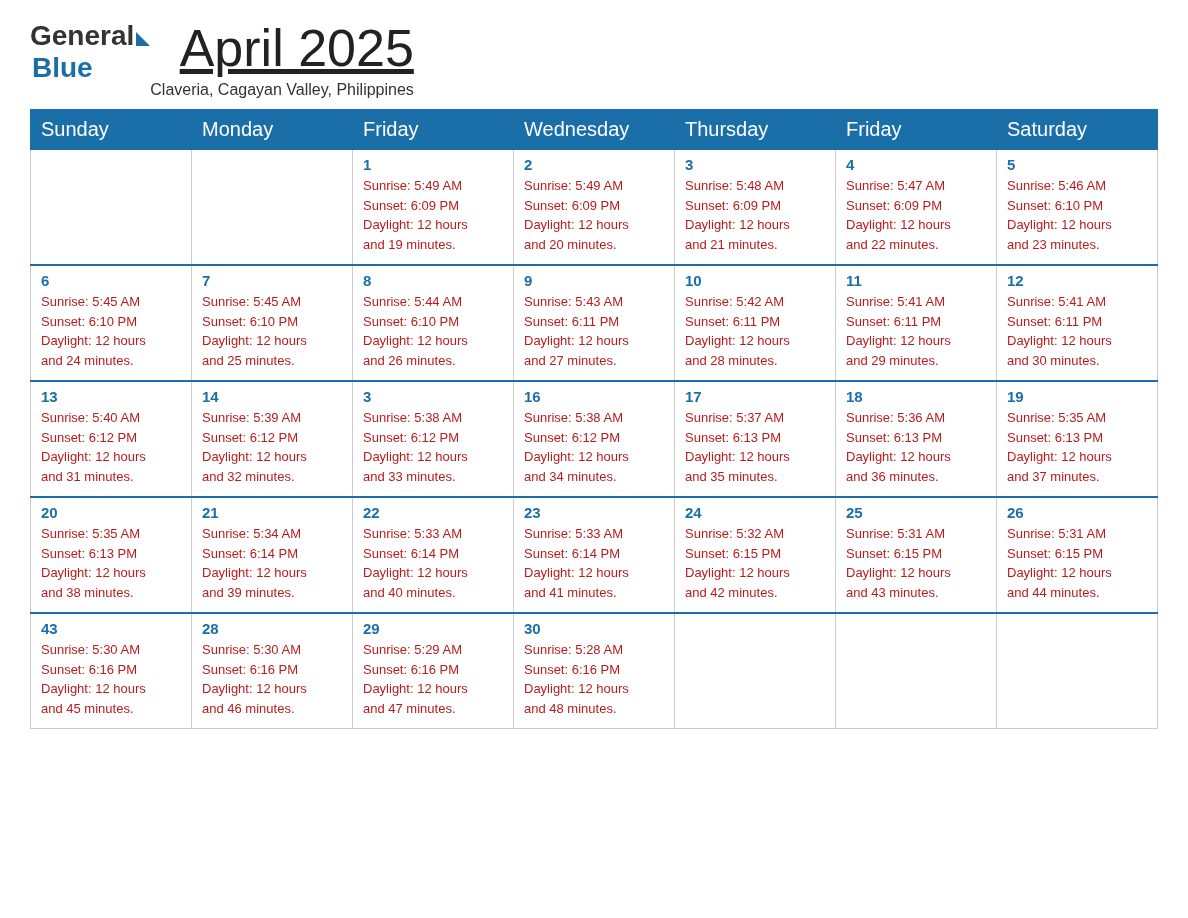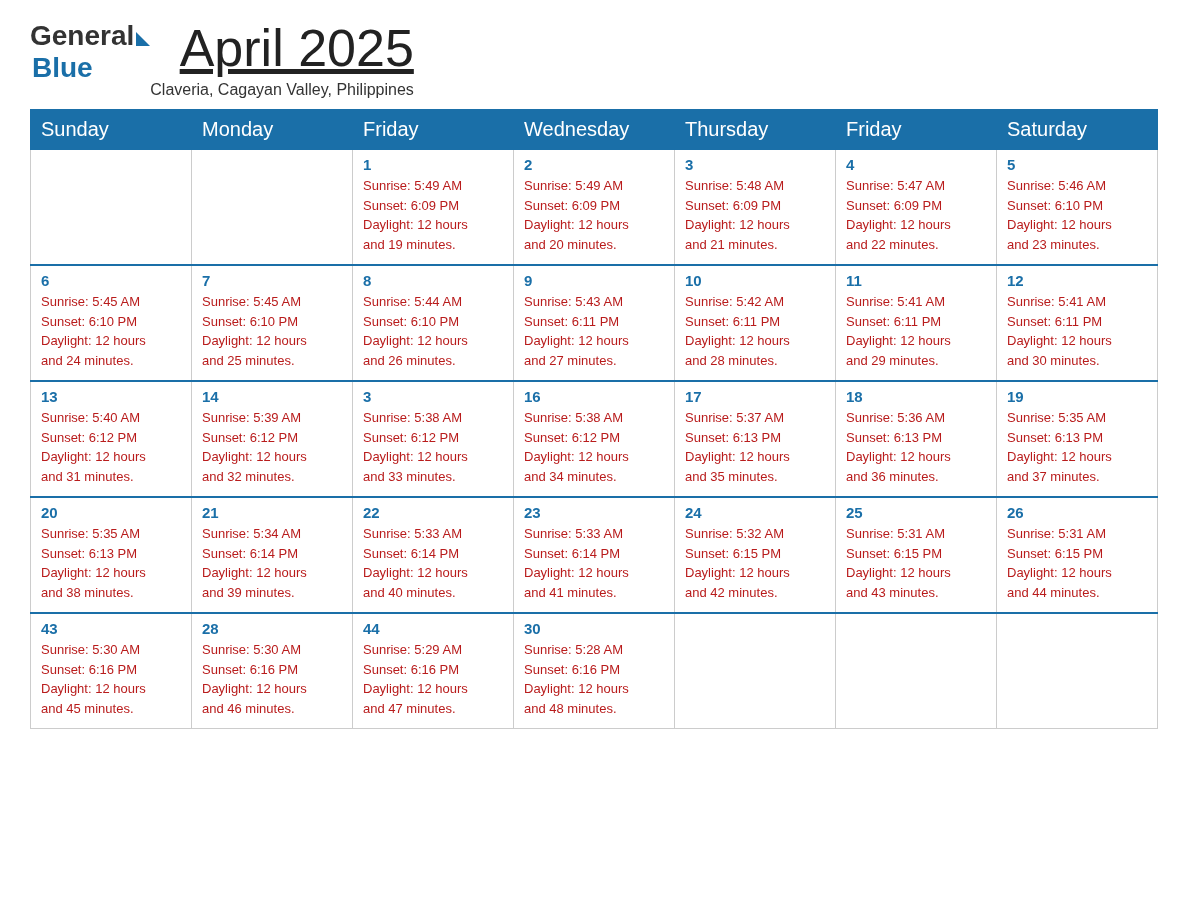--- a/index.html
+++ b/index.html
@@ -248,21 +248,21 @@
       <tr class="row-divider">
         <td>
           <span class="day-number">43</span>
           <div class="day-info">Sunrise: 5:30 AM<br>Sunset: 6:16 PM<br>Daylight: 12 hours<br>and 45 minutes.</div>
         </td>
         <td>
           <span class="day-number">28</span>
           <div class="day-info">Sunrise: 5:30 AM<br>Sunset: 6:16 PM<br>Daylight: 12 hours<br>and 46 minutes.</div>
         </td>
         <td>
-          <span class="day-number">44</span>
+          <span class="day-number">29</span>
           <div class="day-info">Sunrise: 5:29 AM<br>Sunset: 6:16 PM<br>Daylight: 12 hours<br>and 47 minutes.</div>
         </td>
         <td>
           <span class="day-number">30</span>
           <div class="day-info">Sunrise: 5:28 AM<br>Sunset: 6:16 PM<br>Daylight: 12 hours<br>and 48 minutes.</div>
         </td>
         <td class="empty-cell"></td>
         <td class="empty-cell"></td>
         <td class="empty-cell"></td>
       </tr>

